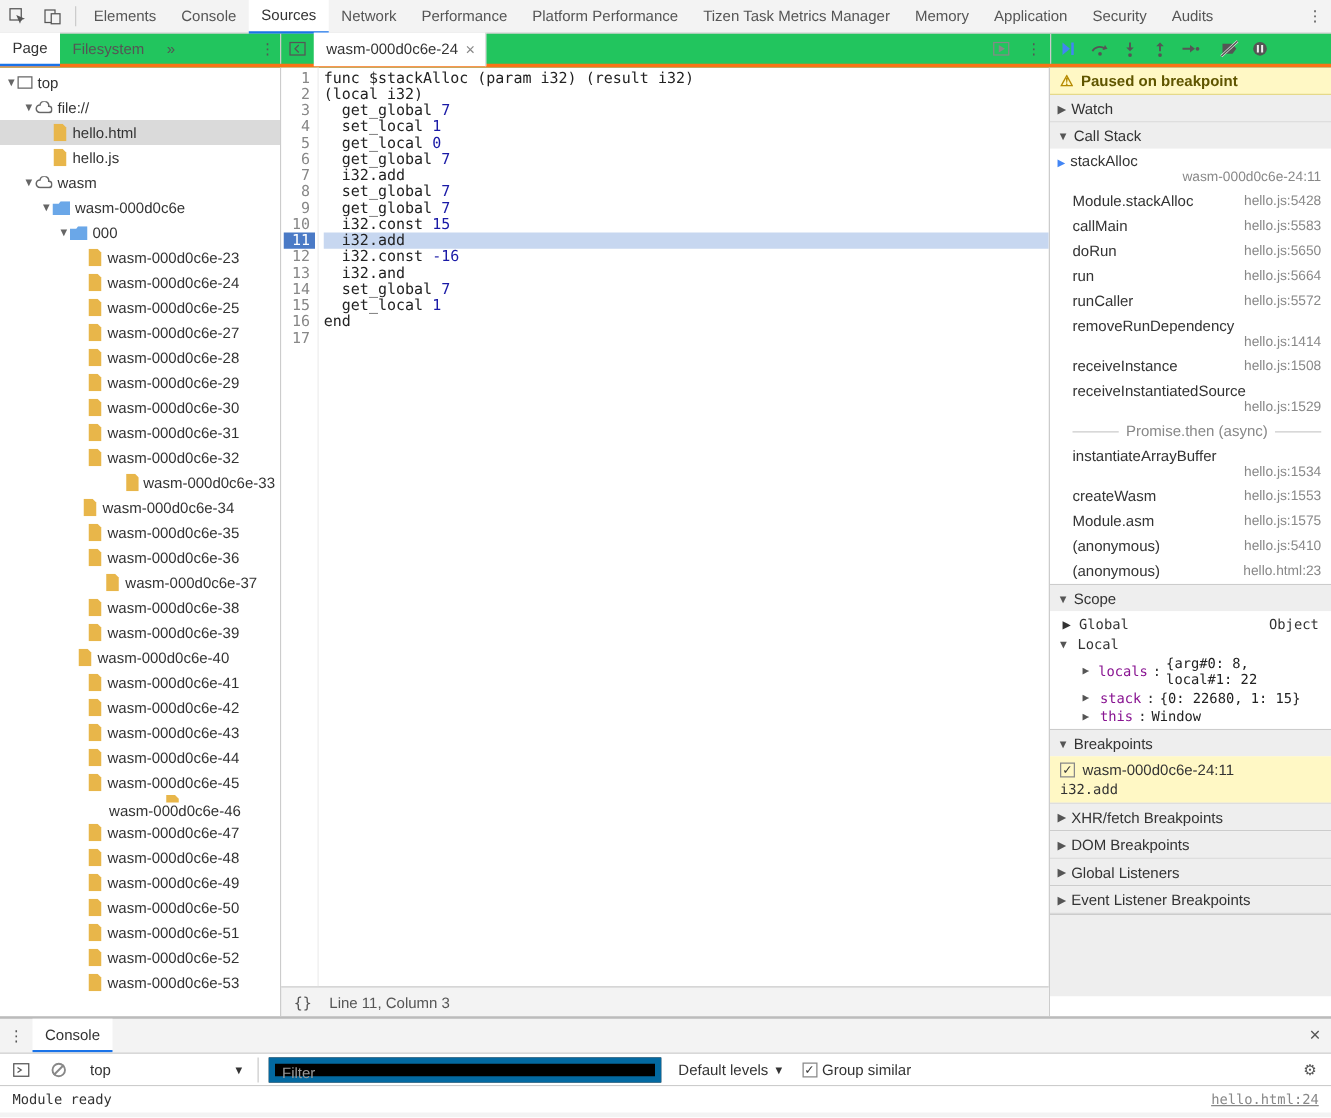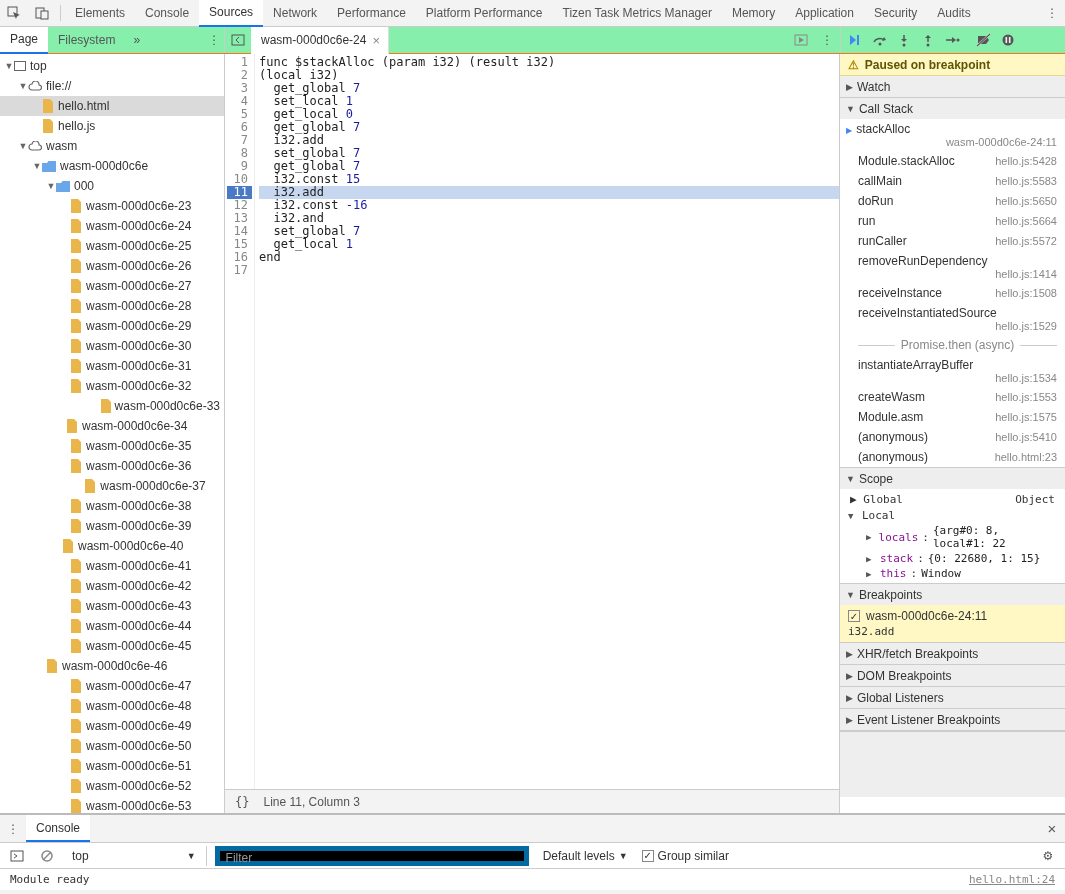--- a/index.html
+++ b/index.html
@@ -9,21 +9,21 @@
 
 .top-tabs { display: flex; align-items: center; height: 27px; border-bottom: 1px solid #ccc; background: #f3f3f3; }
 .top-tabs .icon-btn { width: 28px; height:27px; display:flex; align-items:center; justify-content:center; color:#555; }
 .top-tabs .sep { width:1px; height:16px; background:#ccc; margin:0 4px; }
 .top-tabs .tab { padding: 0 10px; height:27px; display:flex; align-items:center; color:#555; }
 .top-tabs .tab.active { color:#333; border-bottom:2px solid #1a73e8; background:#fff; }
 .top-tabs .spacer { flex:1; }
 .top-tabs .more { width:26px; text-align:center; color:#555; cursor:pointer; }
 
 
-.second-row { display:flex; height:27px; border-bottom:1px solid #f97316; background:#86efac; }
+.second-row { display:flex; height:27px; border-bottom:3px solid #f97316; background:#22c55e; }
 .second-left { width:225px; display:flex; align-items:center; border-right:1px solid #ccc; }
 .second-left .tab { padding:0 10px; height:27px; display:flex; align-items:center; color:#555; }
 .second-left .tab.active { color:#333; border-bottom:2px solid #1a73e8; background:#fff; }
 .second-left .more { padding:0 8px; color:#555; }
 .second-left .spacer { flex:1; }
 .second-left .kebab { width:20px; text-align:center; color:#555; }
 
 .second-center { flex:1; display:flex; align-items:center; }
 .nav-btn { width:26px; height:27px; display:flex; align-items:center; justify-content:center; color:#555; }
 .file-tab { display:flex; align-items:center; height:27px; padding:0 8px 0 10px; background:#fff; border-right:1px solid #ddd; color:#333; gap:6px;}
@@ -309,27 +309,20 @@
             <svg class="file-icon-tree" width="12" height="14">
               <path d="M1 0 L8 0 L11 3 L11 14 L1 14 Z" fill="#e8b64a"></path>
             </svg>
             <span>wasm-000d0c6e-25</span>
           </div>
           <div class="tree-row" style="padding-left: 60px;">
             <span class="tw"></span>
             <svg class="file-icon-tree" width="12" height="14">
               <path d="M1 0 L8 0 L11 3 L11 14 L1 14 Z" fill="#e8b64a"></path>
             </svg>
-            <span>wasm-000d0c6e-26</span>
-          </div>
-          <div class="tree-row" style="padding-left: 60px;">
-            <span class="tw"></span>
-            <svg class="file-icon-tree" width="12" height="14">
-              <path d="M1 0 L8 0 L11 3 L11 14 L1 14 Z" fill="#e8b64a"></path>
-            </svg>
             <span>wasm-000d0c6e-27</span>
           </div>
           <div class="tree-row" style="padding-left: 60px;">
             <span class="tw"></span>
             <svg class="file-icon-tree" width="12" height="14">
               <path d="M1 0 L8 0 L11 3 L11 14 L1 14 Z" fill="#e8b64a"></path>
             </svg>
             <span>wasm-000d0c6e-28</span>
           </div>
           <div class="tree-row" style="padding-left: 60px;">
@@ -444,21 +437,21 @@
             </svg>
             <span>wasm-000d0c6e-44</span>
           </div>
           <div class="tree-row" style="padding-left: 60px;">
             <span class="tw"></span>
             <svg class="file-icon-tree" width="12" height="14">
               <path d="M1 0 L8 0 L11 3 L11 14 L1 14 Z" fill="#e8b64a"></path>
             </svg>
             <span>wasm-000d0c6e-45</span>
           </div>
-          <div class="tree-row" style="padding-left: 36px;">
+          <div class="tree-row" style="padding-left: 60px; flex-direction: column;">
             <span class="tw"></span>
             <svg class="file-icon-tree" width="12" height="14">
               <path d="M1 0 L8 0 L11 3 L11 14 L1 14 Z" fill="#e8b64a"></path>
             </svg>
             <span>wasm-000d0c6e-46</span>
           </div>
           <div class="tree-row" style="padding-left: 60px;">
             <span class="tw"></span>
             <svg class="file-icon-tree" width="12" height="14">
               <path d="M1 0 L8 0 L11 3 L11 14 L1 14 Z" fill="#e8b64a"></path>

